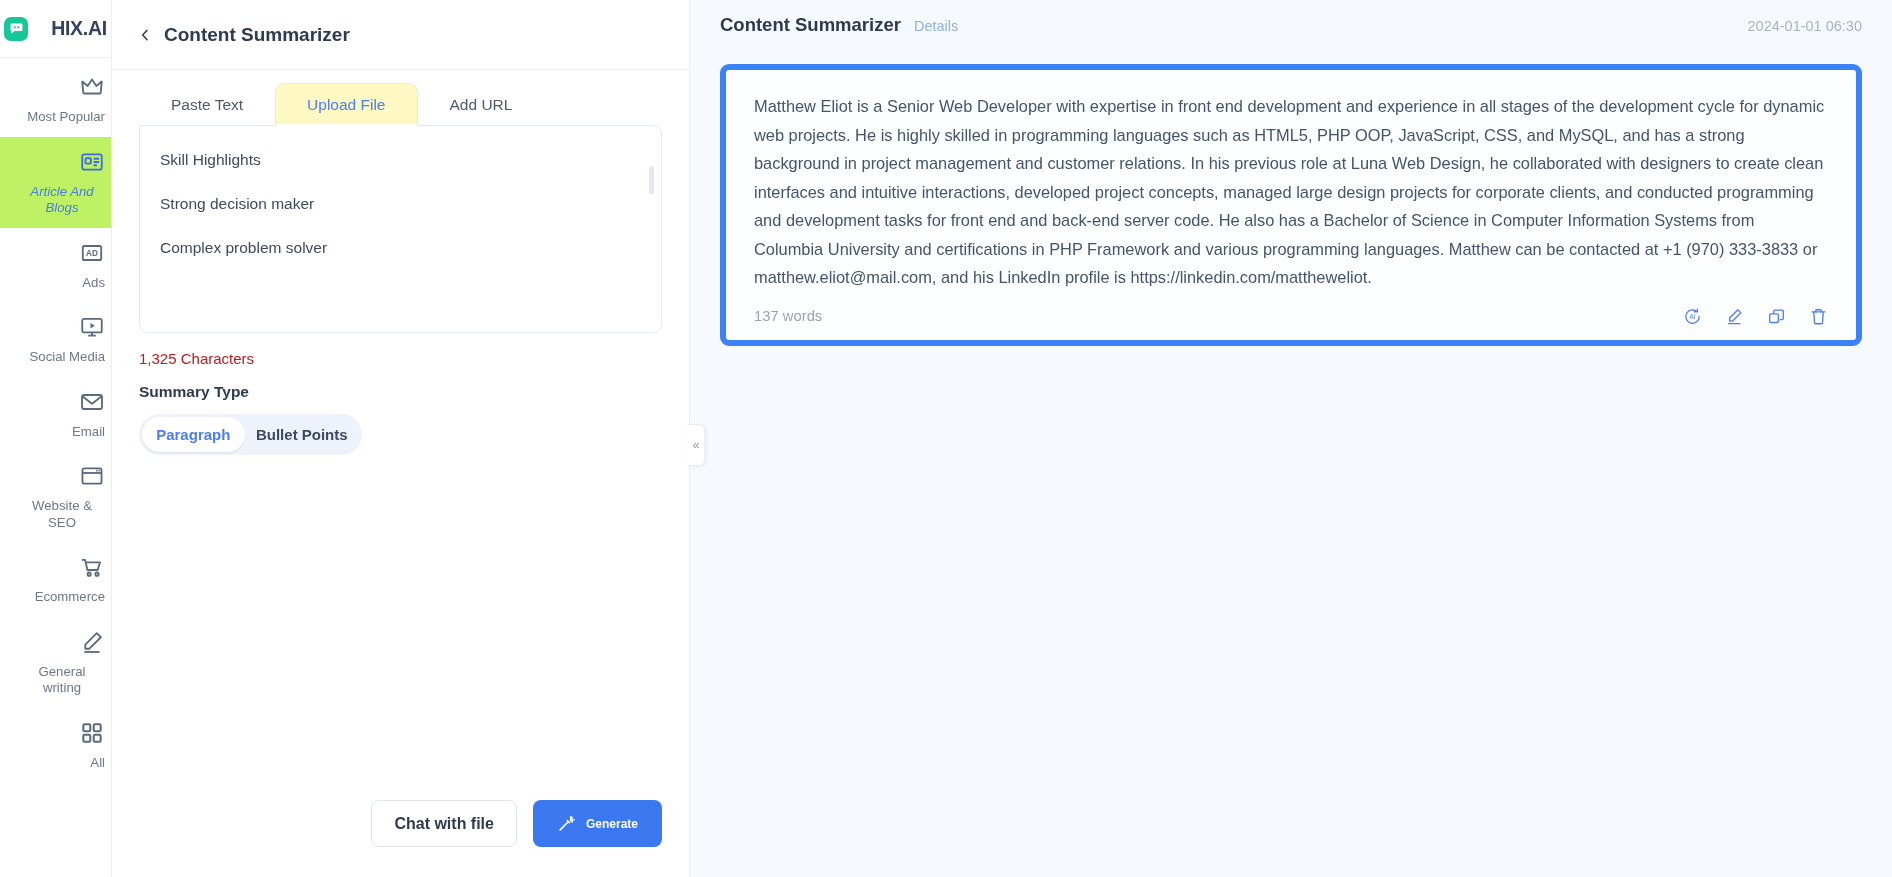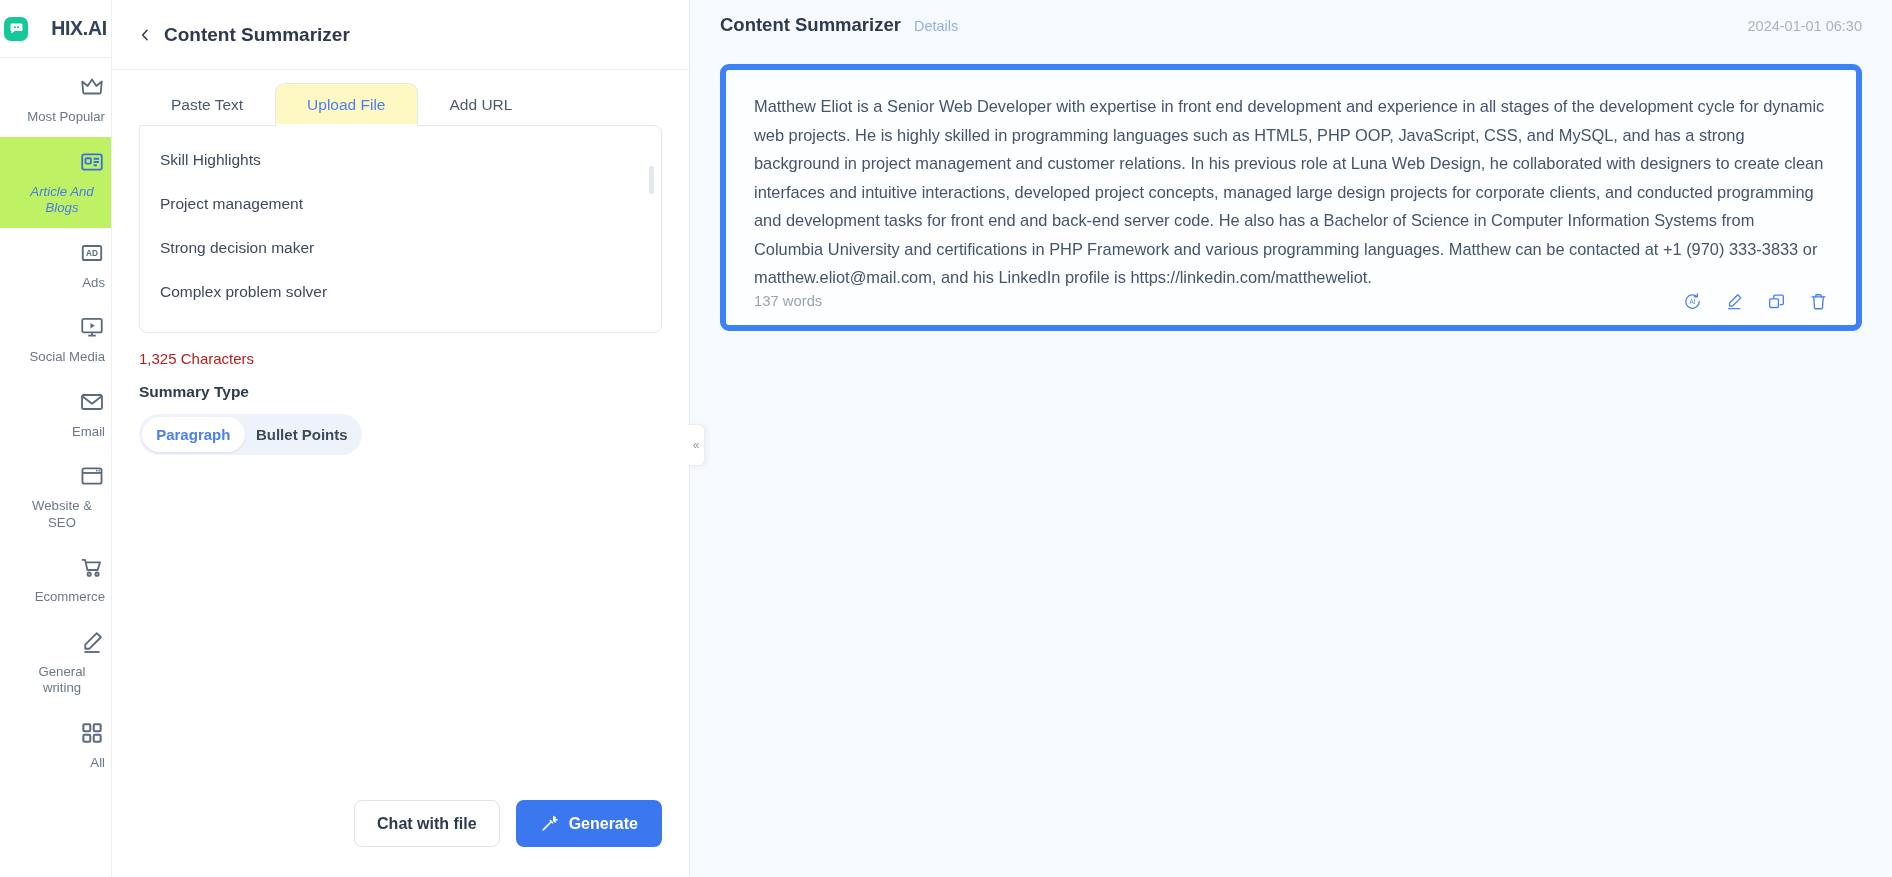--- a/index.html
+++ b/index.html
@@ -119,21 +119,21 @@
     margin-top: auto; padding: 0 27px 30px;
     display: flex; justify-content: flex-end; gap: 16px; align-items: center;
   }
   .btn-ghost {
     font-size: 16px; font-weight: 700; color: #2e3a4e; background: #fff;
     border: 1px solid #dfe3ea; border-radius: 8px;
     padding: 0 22px; height: 47px; cursor: pointer;
     display: flex; align-items: center;
   }
   .btn-primary {
-    font-size: 16px; font-weight: 700; color: #fff; background: #3b78f0;
+    font-size: 12px; font-weight: 700; color: #fff; background: #3b78f0;
     border: none; border-radius: 8px; padding: 0 24px; height: 47px;
     cursor: pointer; display: flex; align-items: center; gap: 10px;
   }
   .wand { width: 19px; height: 19px; display:block; }
 
   
   .collapse-handle {
     position: absolute; right: -16px; top: 424px;
     width: 17px; height: 42px; background: #ffffff;
     border: 1px solid #e9ecf1; border-left: none;
@@ -159,21 +159,21 @@
   .result-time { margin-left: auto; font-size: 14.5px; color: #aab3c0; }
 
   .card {
     background: #fdfeff; border: 6px solid #3b82f6; border-radius: 9px;
     padding: 22px 28px 14px 28px;
   }
   .card-body {
     font-size: 16.4px; line-height: 28.5px; color: #44546b; text-align: left;
   }
   .card-foot {
-    display: flex; align-items: center;  gap: 43px;
+    display: flex; align-items: center; margin-top: 15px; gap: 43px;
   }
   .wordcount { font-size: 14.8px; color: #9aa3b0; }
   .card-actions { margin-left: auto; display: flex; gap: 23px; align-items: center; }
   .act { width: 19px; height: 19px; color: #4c7ef3; display: block; cursor: pointer; }
 </style>
 </head>
 <body>
 
 <div class="app">
 
@@ -281,21 +281,20 @@
 
     <div class="tabs">
       <div class="tab">Paste Text</div>
       <div class="tab active">Upload File</div>
       <div class="tab">Add URL</div>
     </div>
 
     <div class="file-box">
       <div class="file-list">
         <div class="file-row">Skill Highlights</div>
-        <div class="file-row">Project management</div>
         <div class="file-row">Strong decision maker</div>
         <div class="file-row">Complex problem solver</div>
       </div>
       <div class="fake-scroll"></div>
     </div>
 
     <div class="charcount">1,325 Characters</div>
 
     <div class="section-label">Summary Type</div>
 

